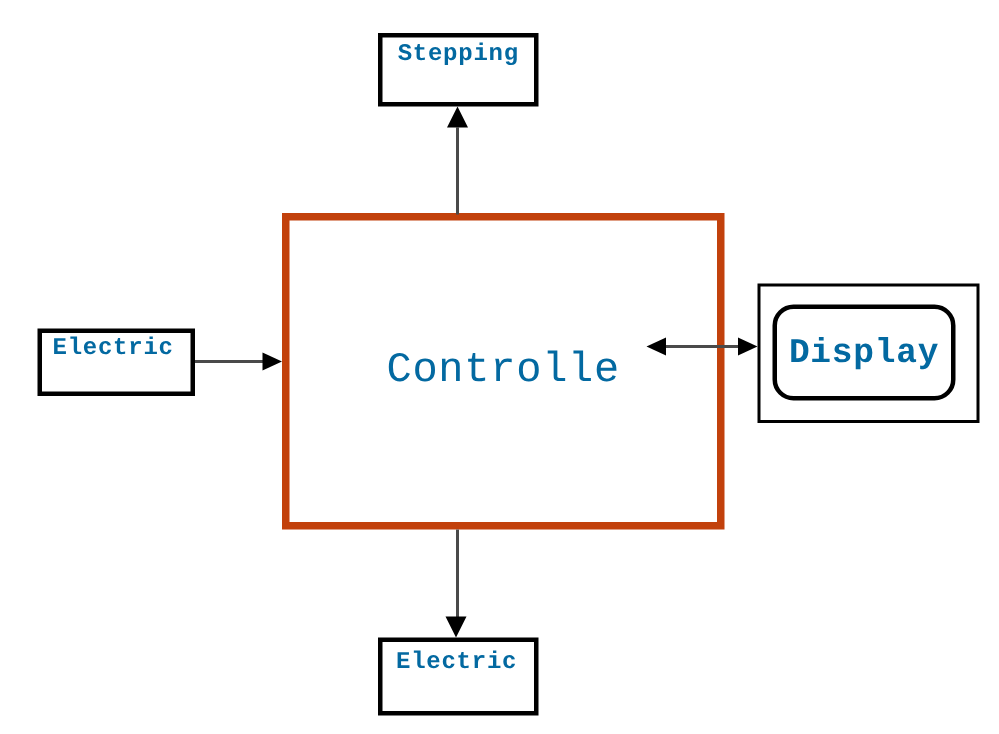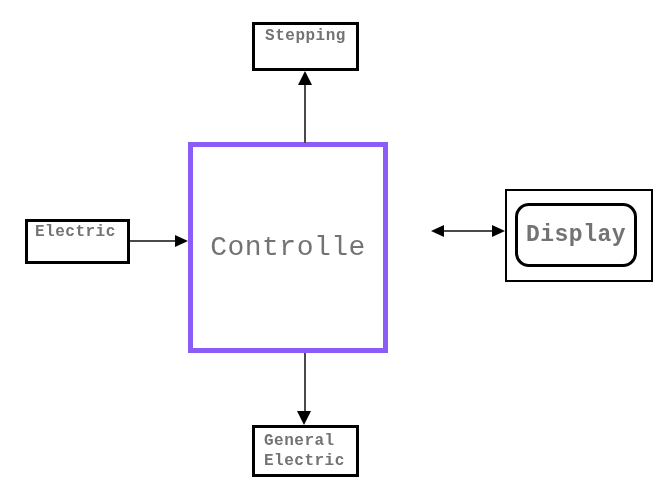--- a/index.html
+++ b/index.html
@@ -7,21 +7,21 @@
     padding: 0;
     background: #ffffff;
   }
   #canvas {
     position: relative;
     width: 666px;
     height: 489px;
     background: #ffffff;
     overflow: hidden;
     font-family: "Liberation Mono", "DejaVu Sans Mono", monospace;
-    color: #737373;
+    color: #0369a1;
   }
   .node {
     position: absolute;
     box-sizing: border-box;
     background: #ffffff;
     font-weight: bold;
     letter-spacing: 0.5px;
   }
   
   .node-stepping-motor {
@@ -37,22 +37,22 @@
     left: 25px; top: 219px;
     width: 105px; height: 45px;
     border: 3px solid #000;
     font-size: 16px; line-height: 19px;
     text-align: left;
     padding: 1px 0 0 7px;
   }
   
   .node-controller {
     left: 188px; top: 142px;
-    width: 200px; height: 211px;
-    border: 5px solid #8b5cf6;
+    width: 295px; height: 211px;
+    border: 5px solid #c2410c;
     display: flex;
     align-items: center;
     justify-content: center;
     font-weight: normal;
     font-size: 28px;
     letter-spacing: 0.5px;
   }
   
   .node-display-outer {
     left: 505px; top: 189px;
@@ -145,21 +145,20 @@
     <span>Controlle</span>
   </div>
 
   <div class="node node-display-outer">
     <div class="node-display-inner">
       <span>Display</span>
     </div>
   </div>
 
   <div class="node node-general-electric">
-    <div>General</div>
     <div>Electric</div>
   </div>
 
   <div class="shaft shaft-vertical-top"></div>
   <div class="head head-up"></div>
 
   <div class="shaft shaft-horizontal-left"></div>
   <div class="head head-right-into-controller"></div>
 
   <div class="shaft shaft-horizontal-right"></div>

